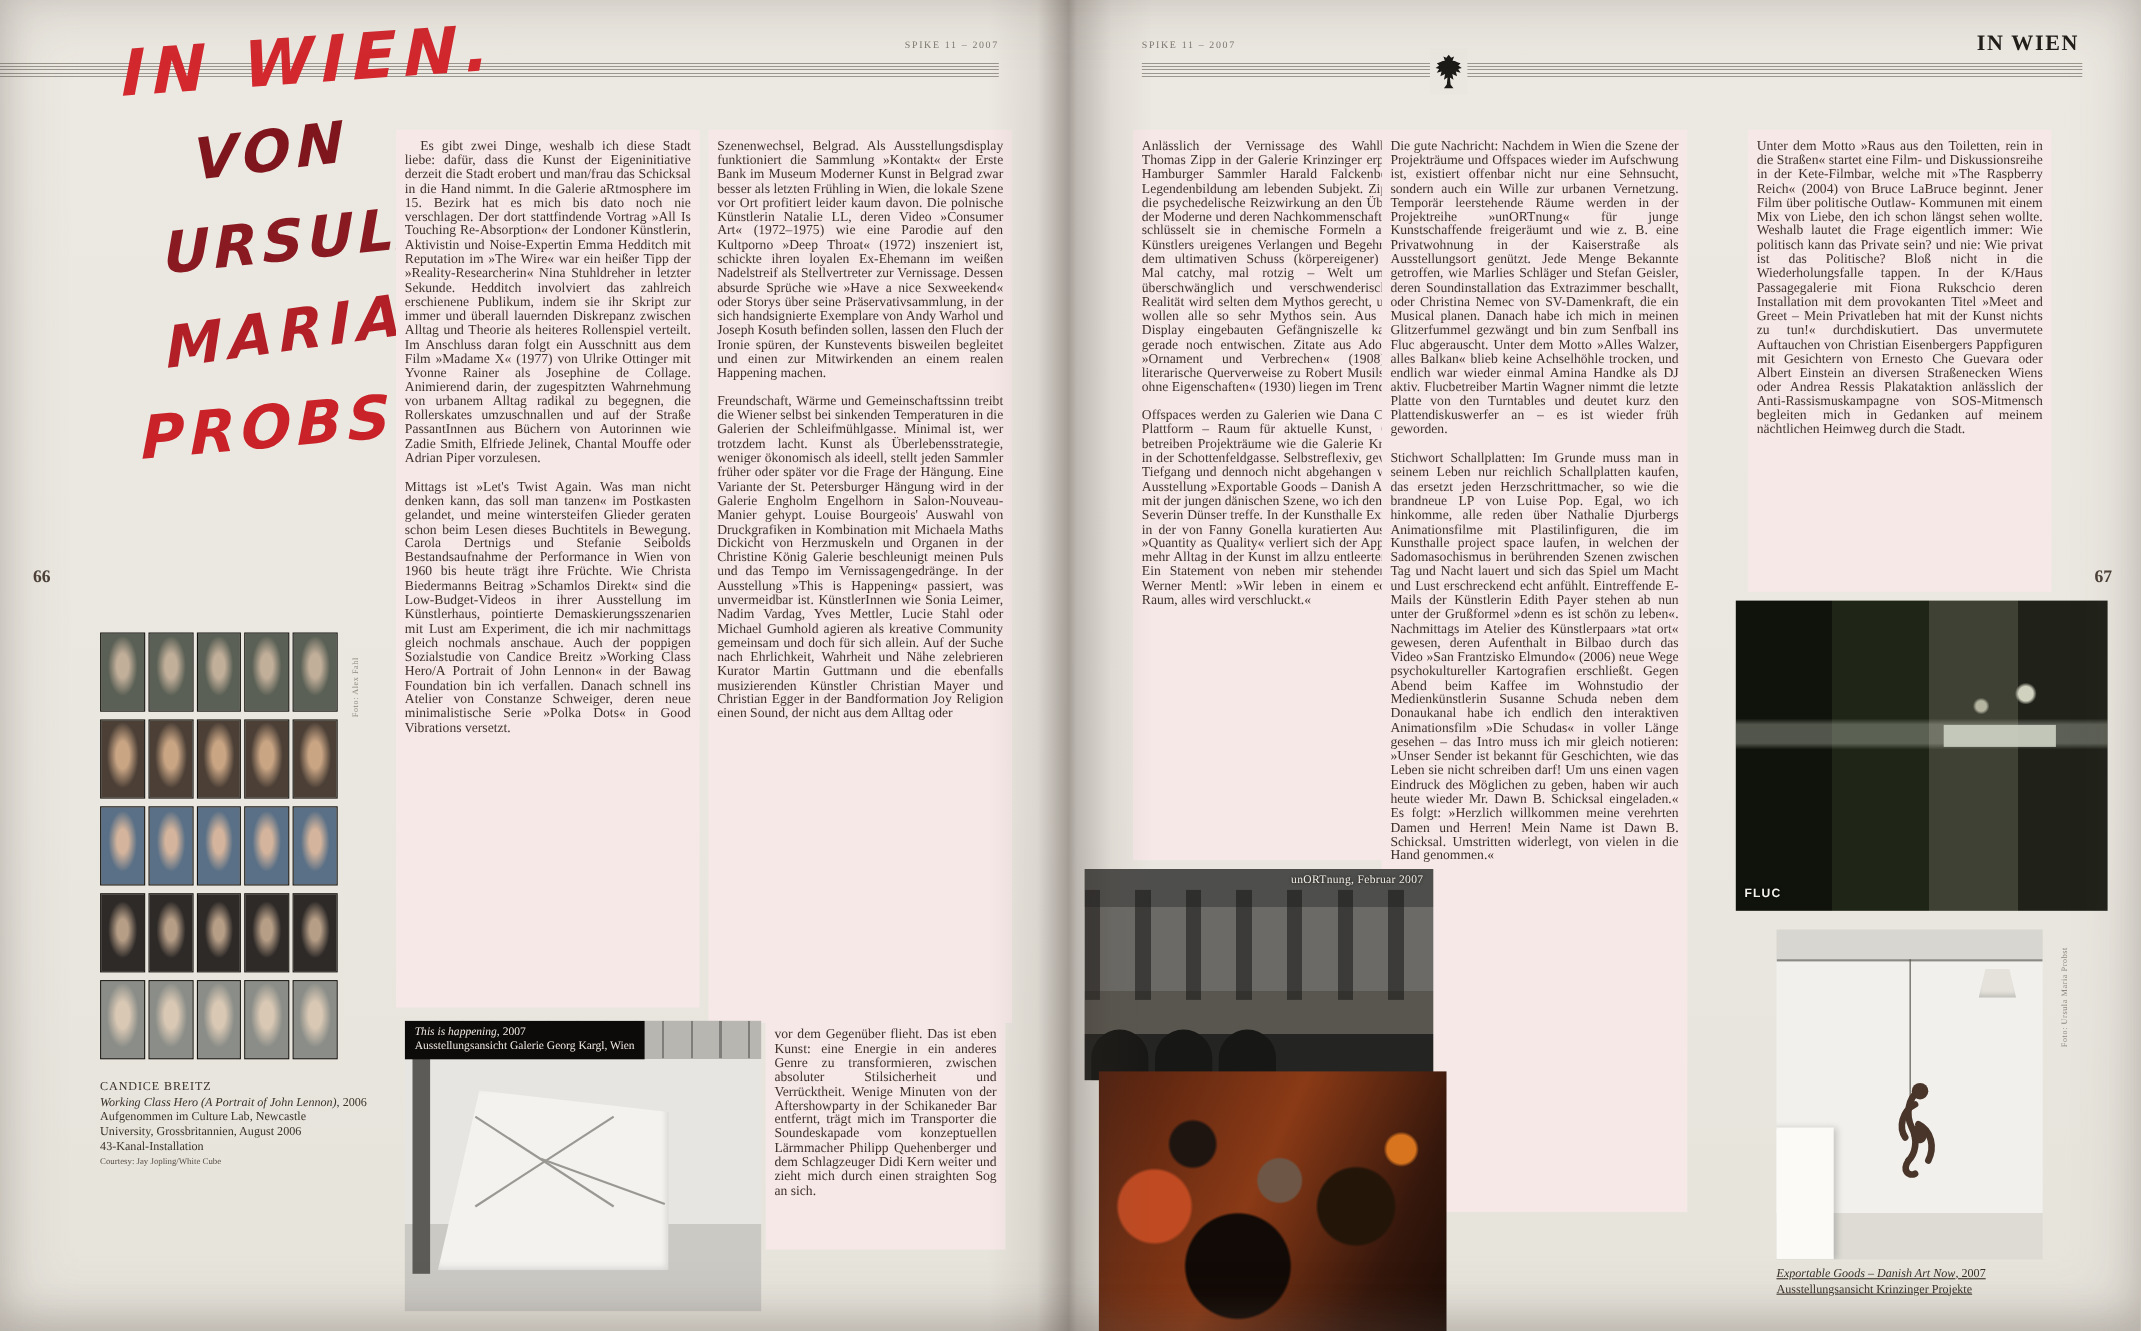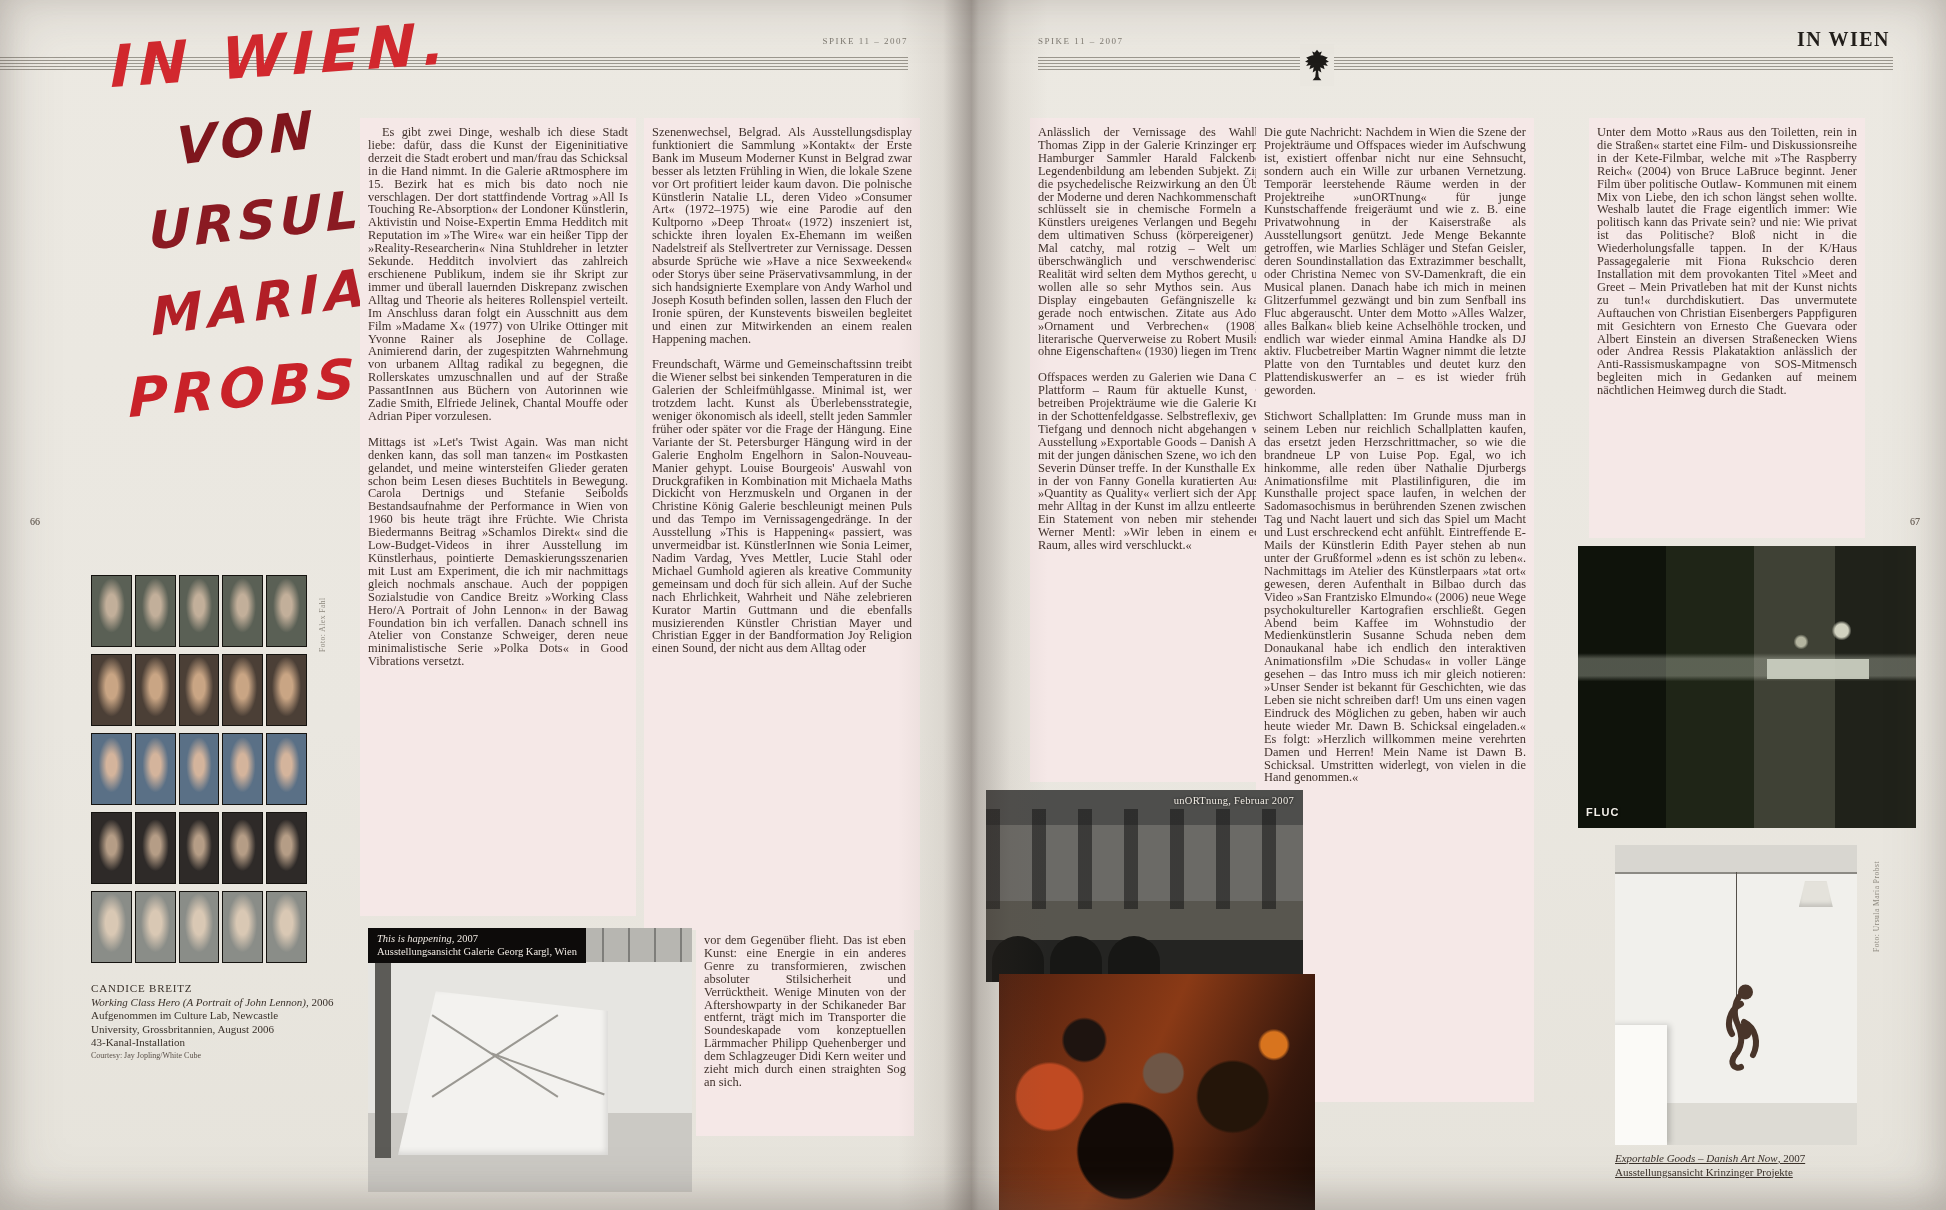--- a/index.html
+++ b/index.html
@@ -16,21 +16,21 @@
   .rule{position:absolute;top:57px;height:13px;
     background:repeating-linear-gradient(180deg,#9b978e 0 1px,rgba(0,0,0,0) 1px 3px);}
   .sectiontitle{position:absolute;top:28px;left:1590px;width:300px;text-align:right;
     font-size:20px;font-weight:bold;letter-spacing:1.5px;color:#211d19;}
   .eaglewrap{position:absolute;left:1300px;top:44px;width:34px;height:42px;background:#eae7e0;
     display:flex;align-items:center;justify-content:center;}
   
   .hand{position:absolute;font-family:"DejaVu Sans",sans-serif;font-weight:bold;font-style:italic;
     white-space:nowrap;line-height:1;}
   
-  .folio{position:absolute;font-size:10px;color:#4c4138;}
+  .folio{position:absolute;font-size:16px;color:#4c4138;font-weight:bold;}
   
   .col{position:absolute;background:#f5e8e7;padding:8px;box-sizing:border-box;overflow:hidden;}
   .col p{margin:0 0 13px 0;font-size:12.4px;line-height:12.9px;text-align:justify;}
   .col p.indent{text-indent:14px;}
   
   .artcap{position:absolute;font-size:11px;line-height:13.5px;color:#3a312a;}
   .artcap .artist{letter-spacing:.8px;}
   .artcap .courtesy{font-size:8px;line-height:11px;color:#5a5048;}
   .it{font-style:italic;}
   .credit{position:absolute;font-size:7.5px;color:#8d887e;white-space:nowrap;

